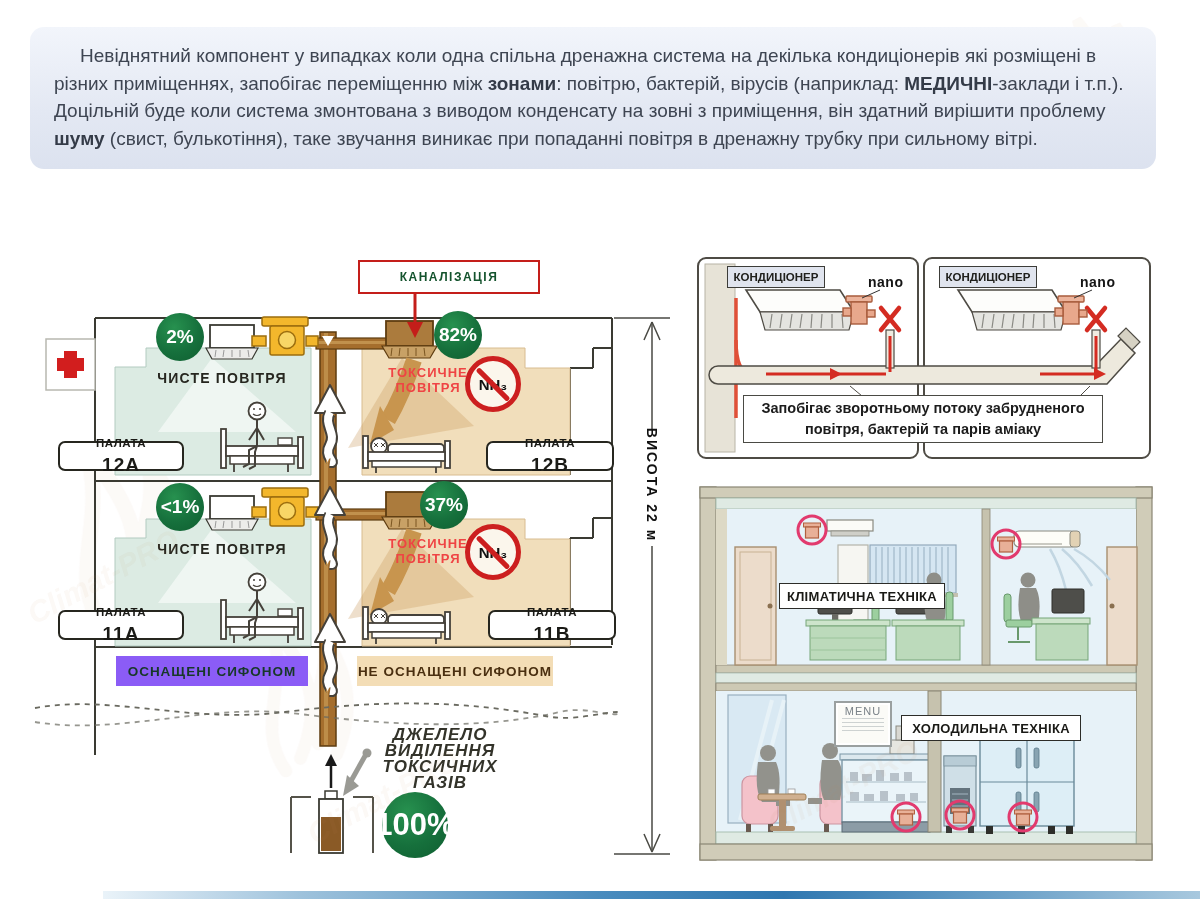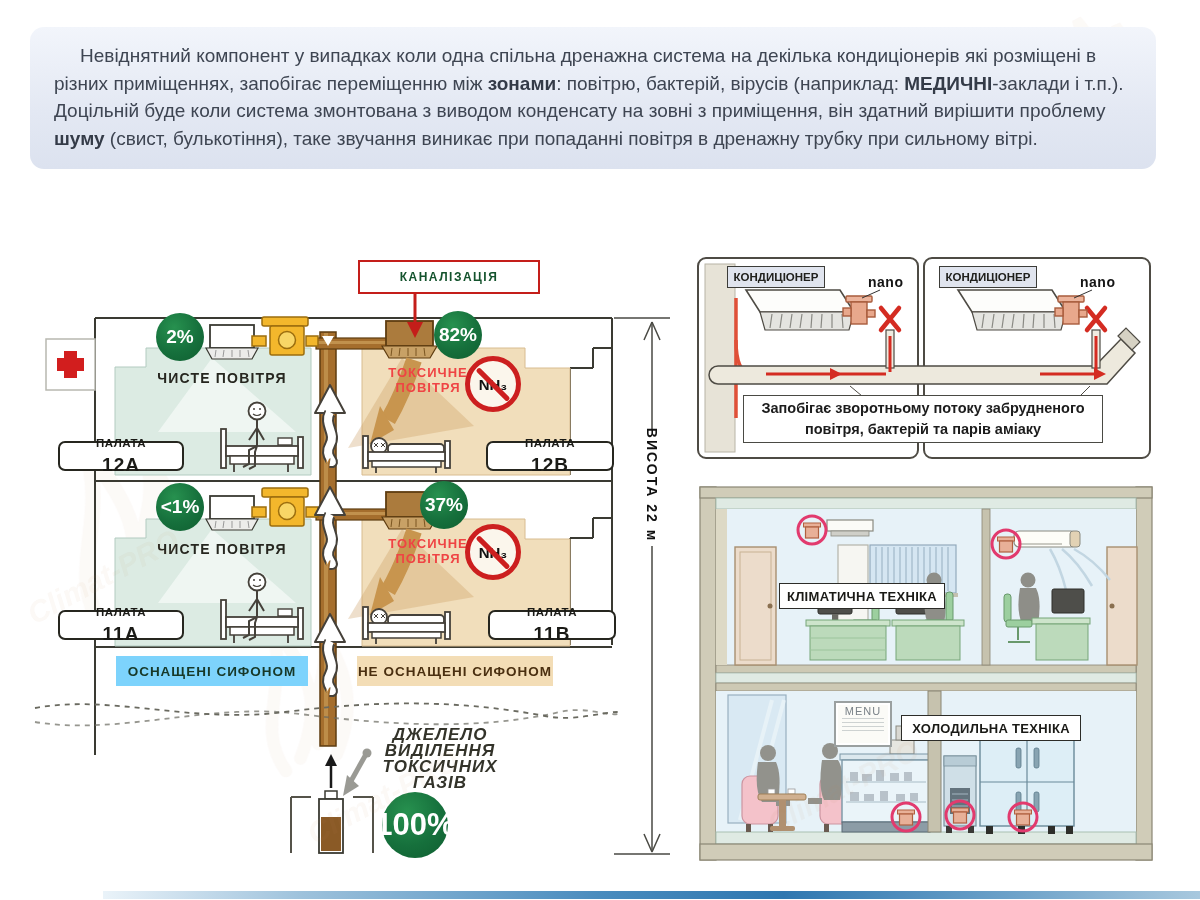--- a/index.html
+++ b/index.html
@@ -30,21 +30,21 @@
   .nh3{width:46px;height:46px;border:5px solid #cc1f1f;border-radius:50%;
     background:rgba(255,255,255,0.72);font-weight:bold;font-size:15px;color:#111;}
   .nh3::after{content:"";position:absolute;width:44px;height:5px;background:#cc1f1f;
     transform:rotate(45deg);border-radius:2px;}
 
   .ward{height:26px;background:#fff;border:2px solid #26261f;border-radius:7px;gap:5px;flex-direction:column;}
   .ward .pfx{font-weight:bold;font-size:11.5px;letter-spacing:.5px;color:#1a1a16;}
   .ward .num{font-weight:bold;font-size:19px;letter-spacing:1px;color:#1a1a16;}
 
   .sipbox{height:30px;font-weight:bold;font-size:13.5px;letter-spacing:1px;}
-  .sip-yes{background:#7dd3fc;color:#173828;text-align:right;}
+  .sip-yes{background:#8b5cf6;color:#173828;text-align:right;}
   .sip-no{background:#f3ddb6;color:#4a2f10;}
 
   .source{font-weight:bold;font-size:17px;letter-spacing:1px;color:#33332a;line-height:16px;font-style:italic;}
 
   .height-lbl{font-weight:bold;font-size:14px;letter-spacing:2px;color:#111;
     transform:rotate(90deg);white-space:nowrap;}
 
   .acbox{height:20px;background:#e0e4ee;border:1.5px solid #3c3c38;
     font-weight:bold;font-size:11.5px;color:#20201c;}
   .nano{font-weight:800;font-size:14px;letter-spacing:.5px;color:#141414;}

